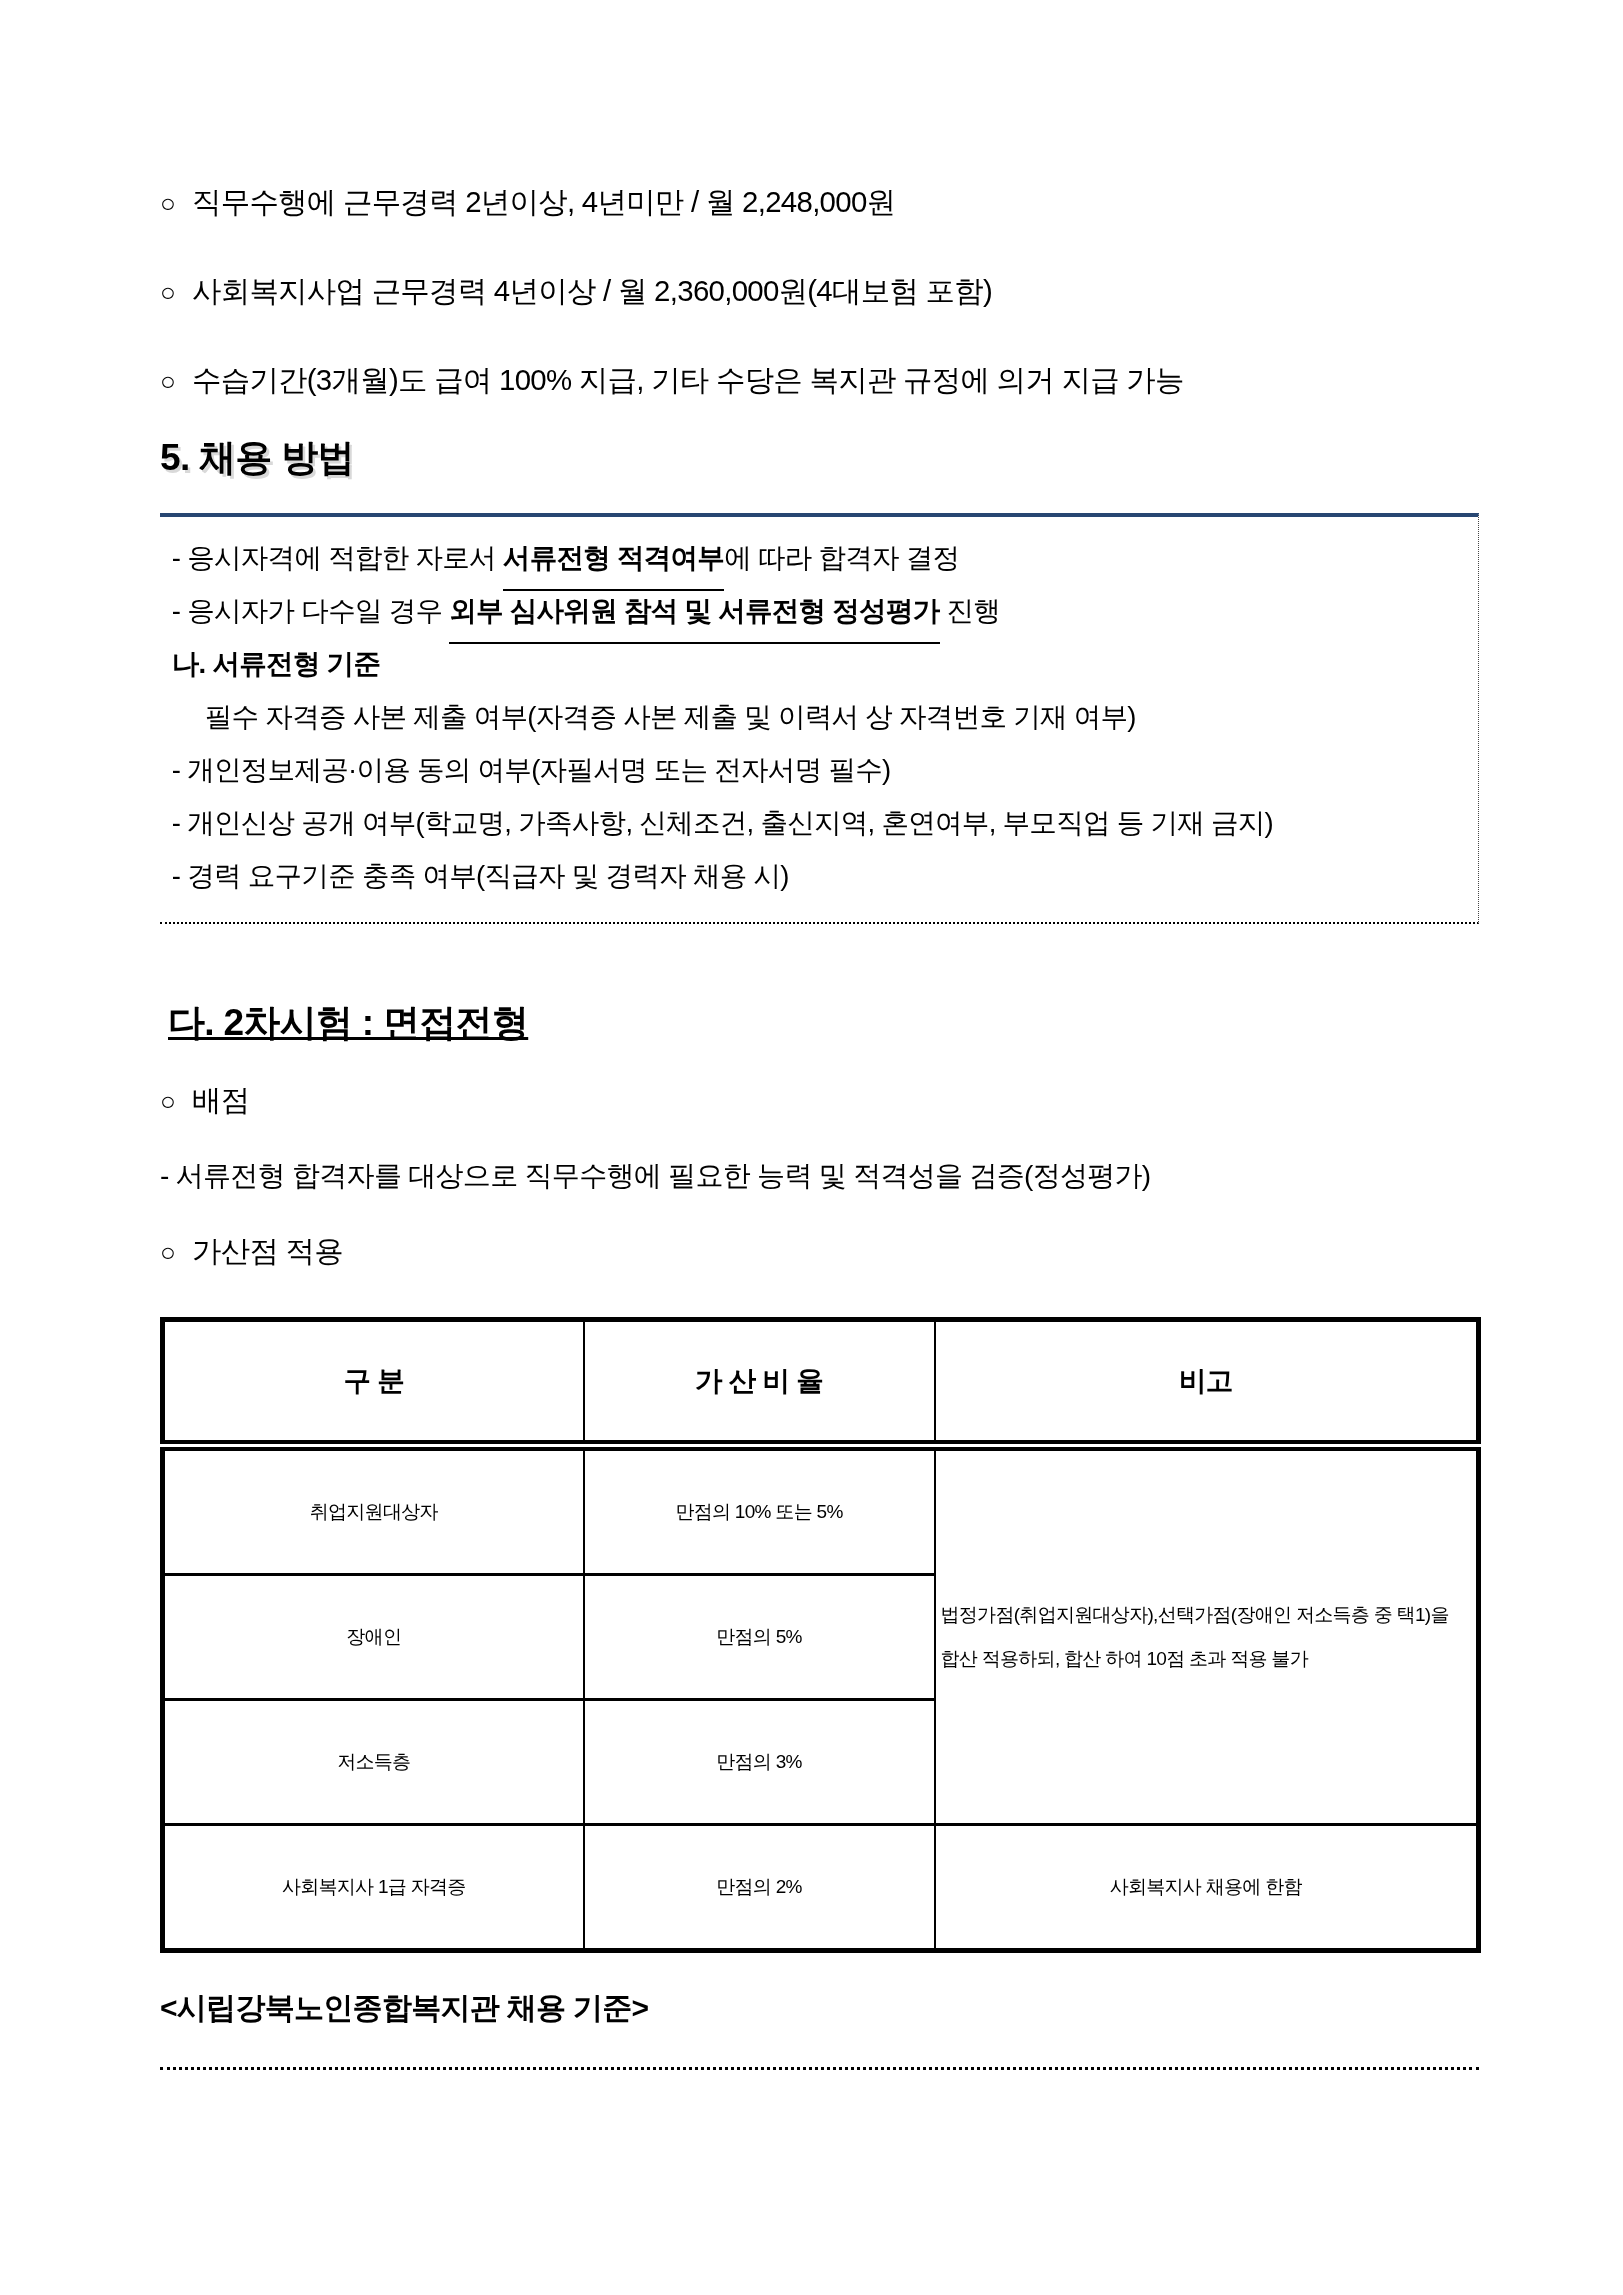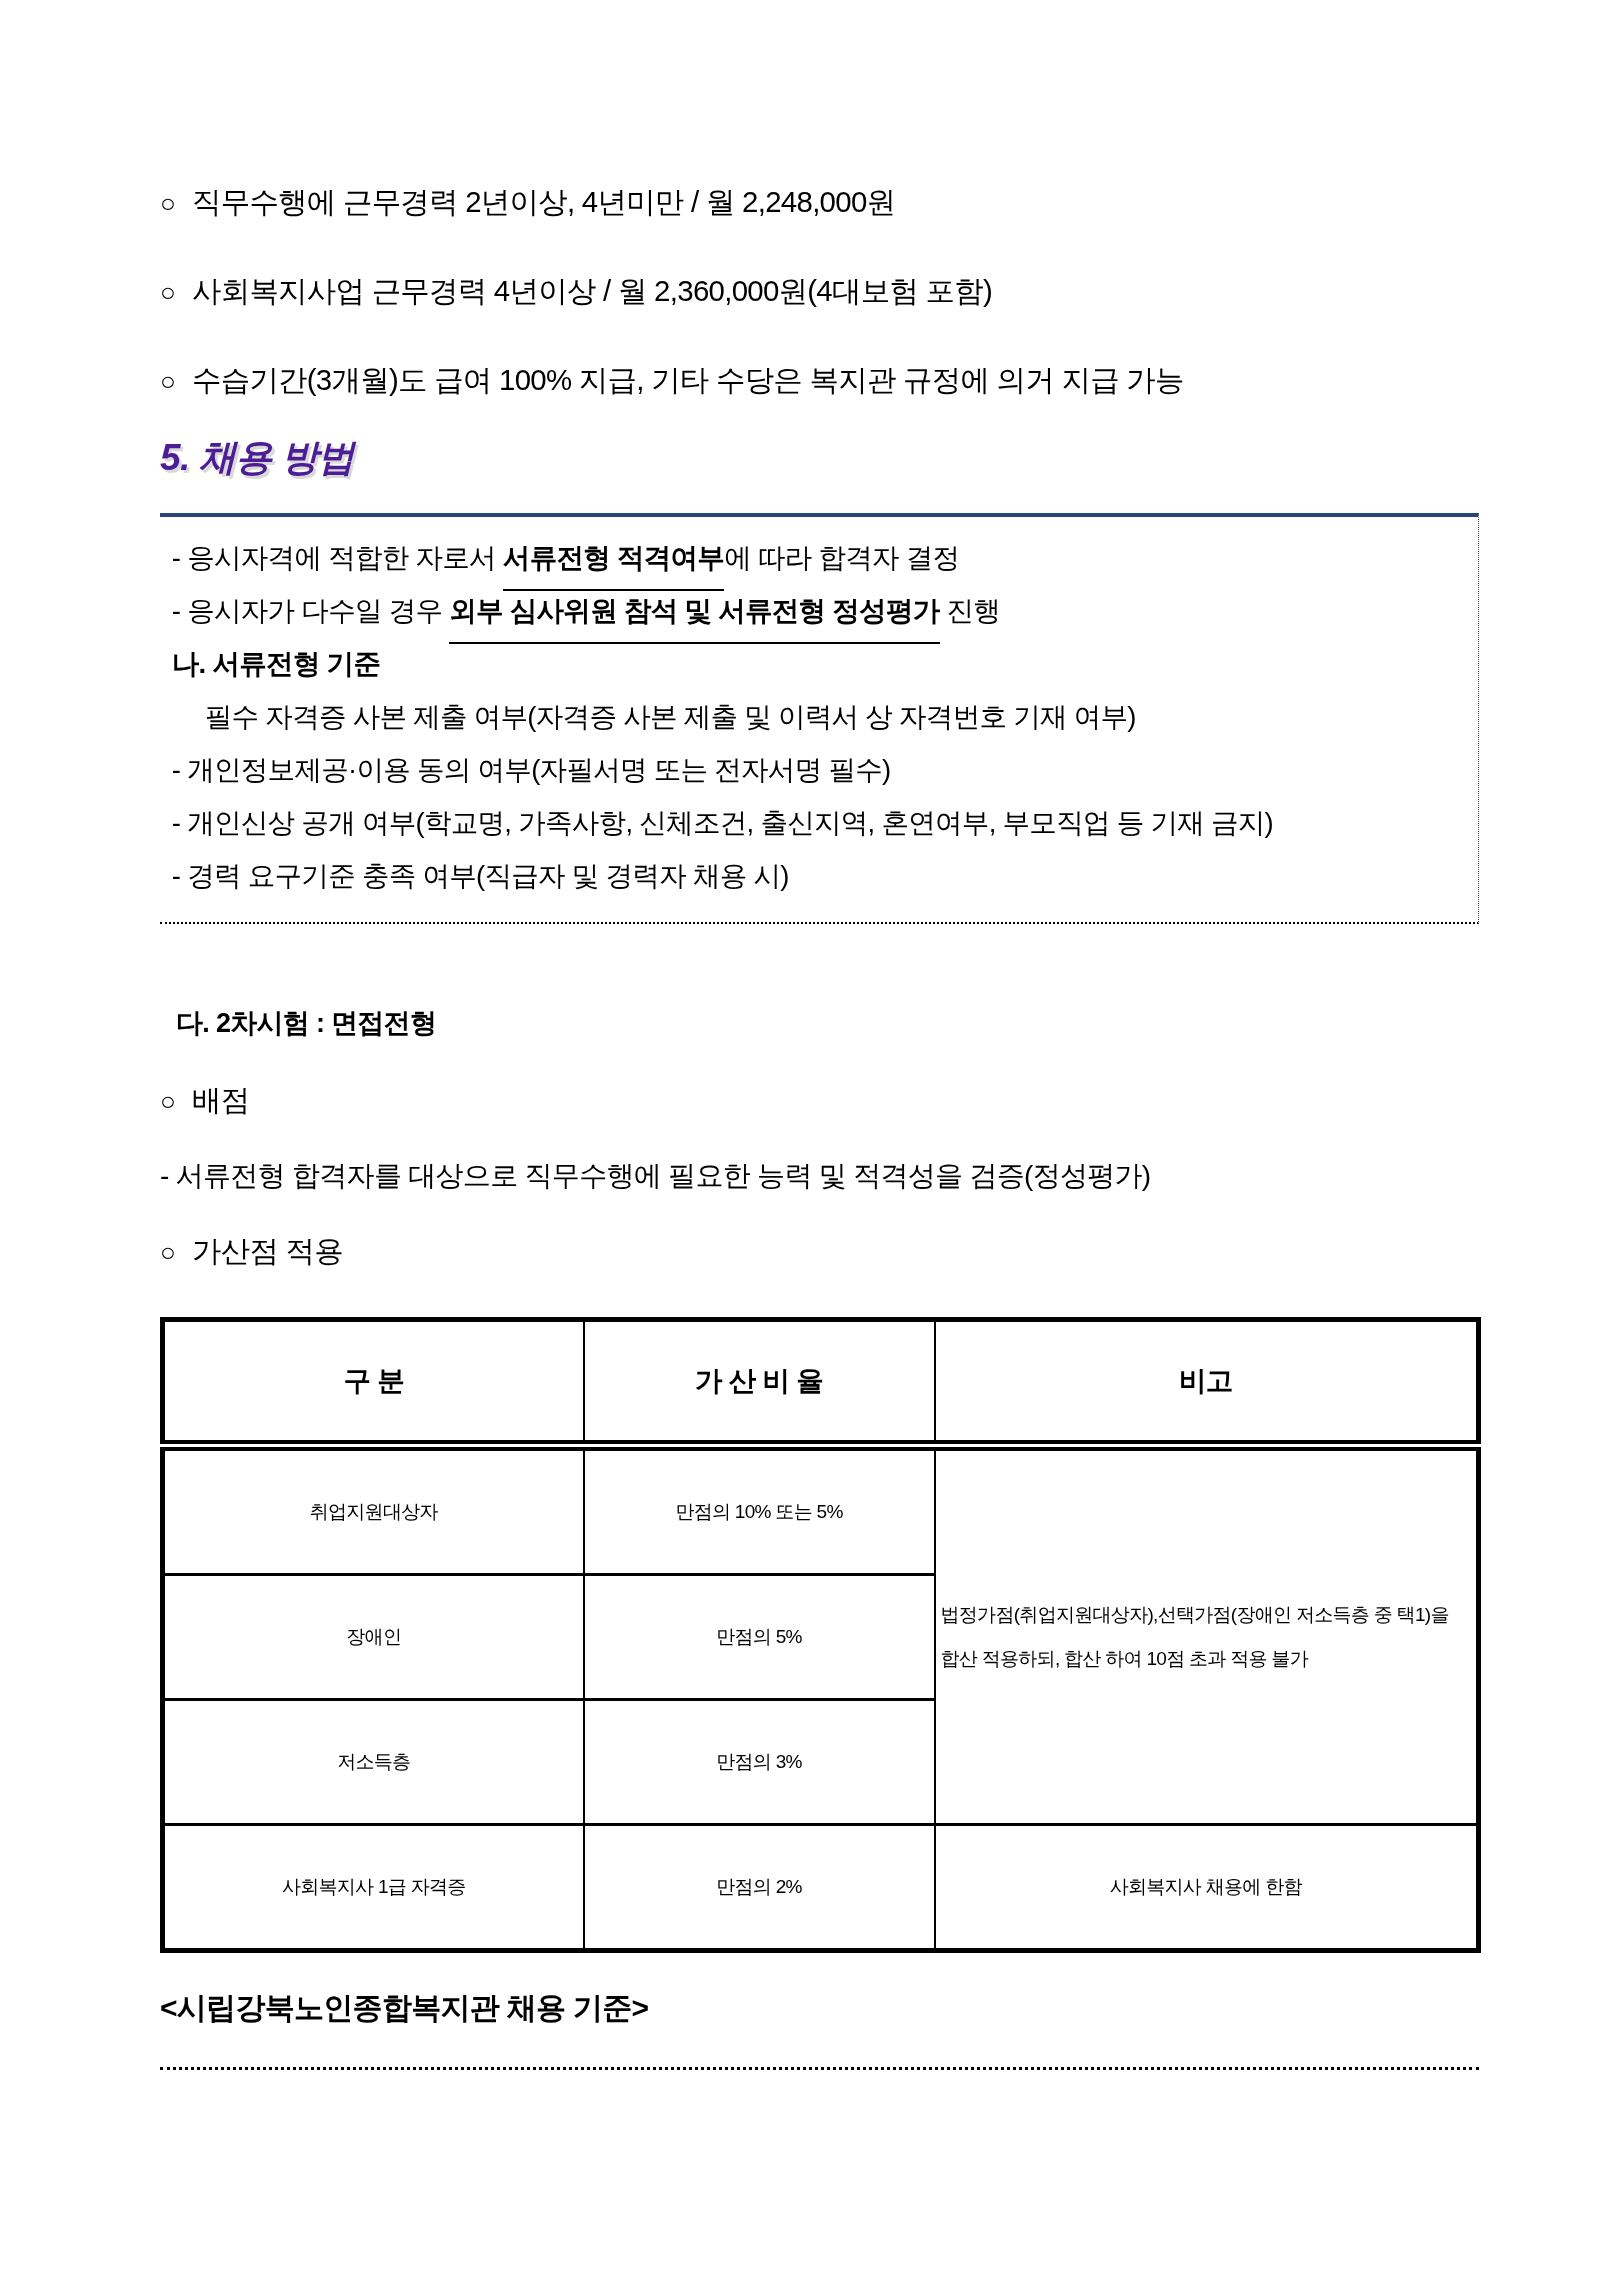--- a/index.html
+++ b/index.html
@@ -17,40 +17,39 @@
   .bullet{display:flex;align-items:baseline;gap:17px;font-size:29.4px;line-height:34px;letter-spacing:-0.7px;}
   .bullet .marker{font-size:26px;}
   .bullet1{margin-top:185px;}
   .bullet2{margin-top:54px;}
   .bullet3{margin-top:54px;}
 
   
   .sec-heading{
     margin:35px 0 0 0;
     font-size:37px;font-weight:bold;
-    color:#4c1d95;
+    color:#000000;
     text-shadow:2.6px 2.6px 0 #d9d9d9;
     letter-spacing:-0.7px;
-    font-style:italic;
   }
 
   
   .rulebox{
     margin-top:30px;
     border-top:4.6px solid #274672;
     border-right:1.3px dotted #444444;
     border-bottom:2.6px dotted #000000;
     padding:14.4px 19.6px 19.6px 11.8px;
   }
   .rulebox p{margin:0;font-size:27.5px;line-height:53px;letter-spacing:-0.7px;white-space:nowrap;}
   .rulebox .bold{font-weight:bold;}
   .rulebox .em{font-weight:bold;border-bottom:2.6px solid #000;padding-bottom:16px;}
   .rulebox .indent{padding-left:33px;}
 
-  .heading-c{margin:82px 0 0 16px;font-size:27px;font-weight:bold;letter-spacing:-0.7px;line-height:34px;}
+  .heading-c{margin:82px 0 0 8px;font-size:37px;font-weight:bold;letter-spacing:-0.7px;line-height:34px;text-decoration:underline;}
   .mid-bullet{margin-top:43px;}
   .dash-line{margin-top:41px;font-size:28px;line-height:34px;letter-spacing:-0.7px;}
   .mid-bullet2{margin-top:41px;}
 
   
   table.bonus{
     margin-top:48px;
     width:1315px;
     border-collapse:collapse;
     border:5.2px solid #000;

